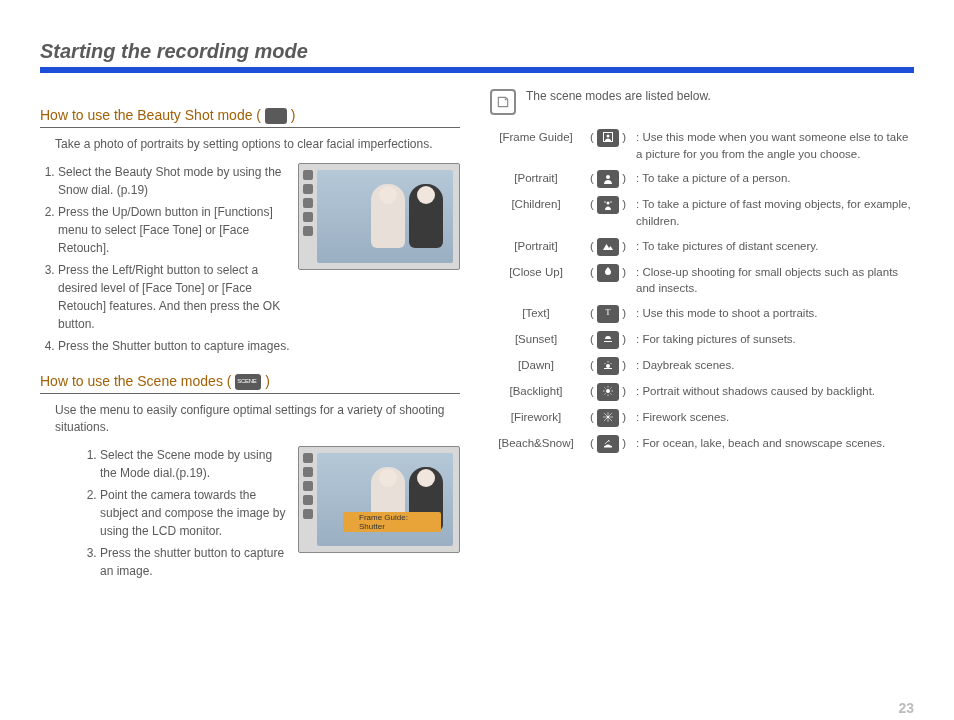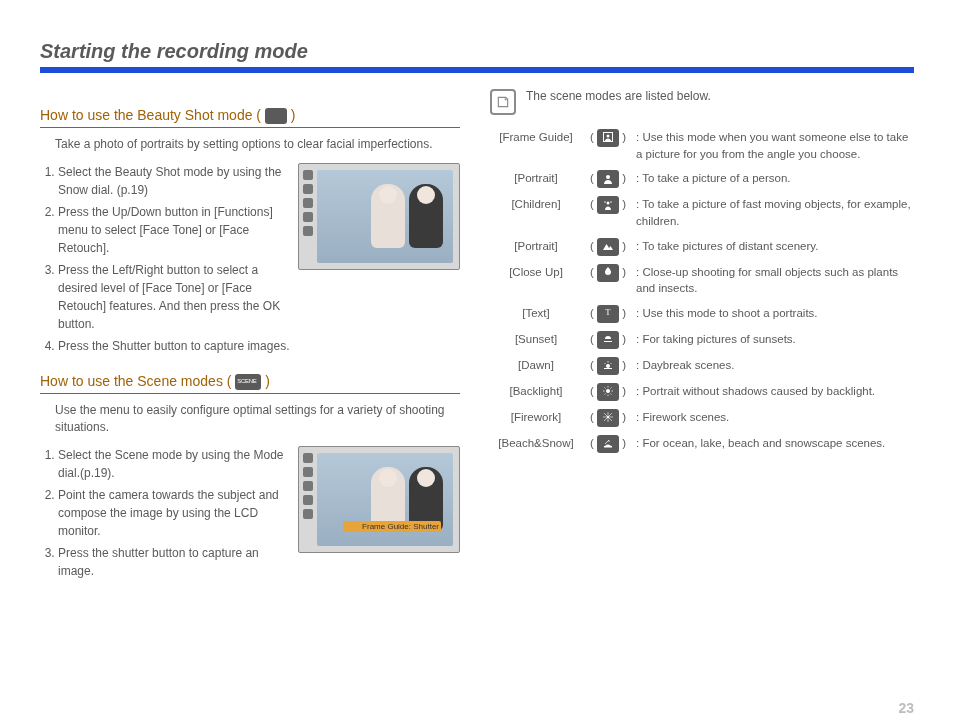--- a/index.html
+++ b/index.html
@@ -140,31 +140,32 @@
     background: #3a3a3a;
   }
   .thumb-label {
     position: absolute;
     left: 26px;
     right: 12px;
     bottom: 14px;
     background: #e8a438;
     color: #333;
     font-size: 8px;
-    text-align: right;
+    text-align: left;
     border-radius: 2px;
-    padding: 1px 2px;
+    padding: 1px 16px;
   }
   .steps-wrap-1 ol.steps li:nth-child(1),
   .steps-wrap-1 ol.steps li:nth-child(2),
   .steps-wrap-1 ol.steps li:nth-child(3) {
     padding-right: 170px;
   }
   .steps-wrap-2 ol.steps li {
     padding-right: 170px;
+    margin-left: 42px;
   }
   .note-row {
     display: flex;
     gap: 10px;
     margin-bottom: 10px;
   }
   .note-icon {
     width: 22px;
     height: 22px;
     border: 2px solid #8a8a8a;

